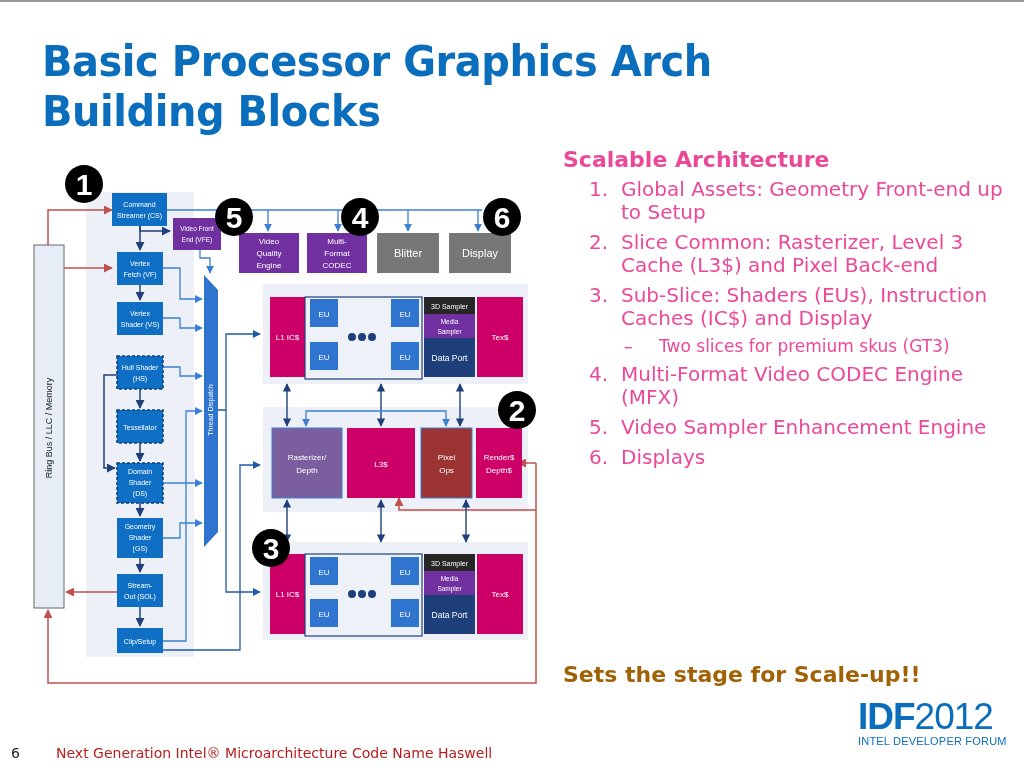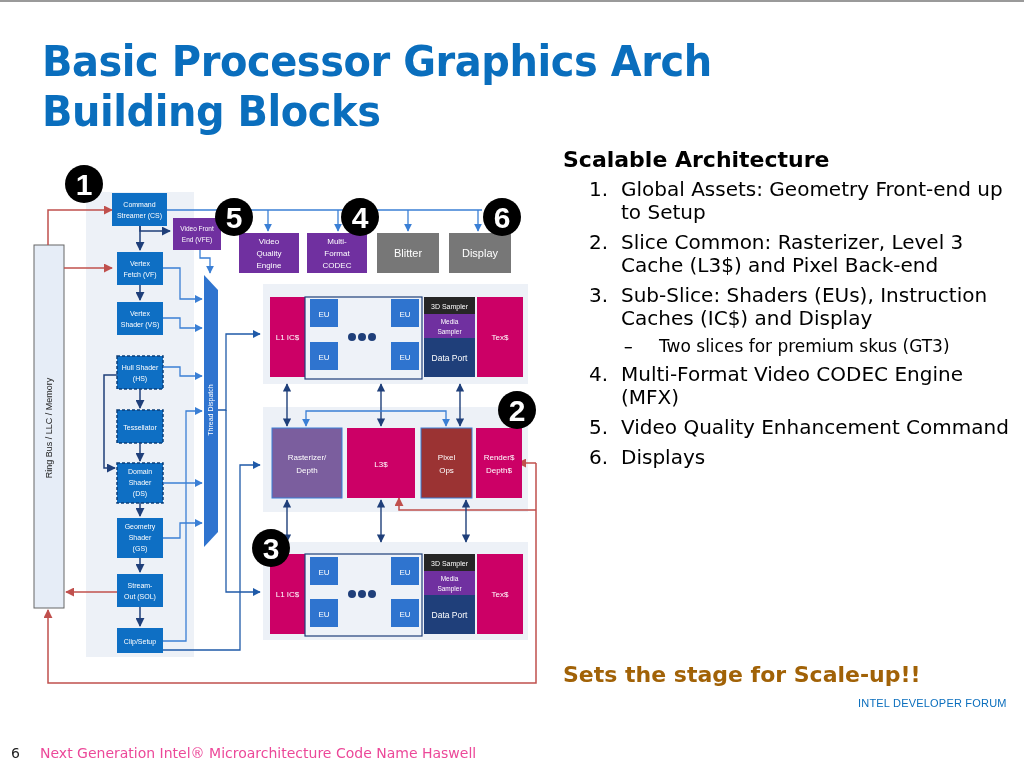--- a/index.html
+++ b/index.html
@@ -1,31 +1,31 @@
 <!DOCTYPE html>
 <html><head>
 <meta charset="utf-8">
 <style>
   html,body{margin:0;padding:0;}
   body{width:1024px;height:768px;position:relative;background:#ffffff;overflow:hidden;font-family:"DejaVu Sans",sans-serif;}
   .topline{position:absolute;left:0;top:0;width:1024px;height:2px;background:#9a9a9a;}
   .title{position:absolute;left:42px;top:36px;color:#0a6ebd;font-family:"DejaVu Sans",sans-serif;font-weight:bold;font-size:43px;line-height:50px;letter-spacing:-0.5px;transform:scaleX(0.93);transform-origin:left top;}
   .title div{white-space:nowrap;}
   .diagram{position:absolute;left:0;top:0;width:560px;height:700px;}
-  .right{position:absolute;left:563px;top:147px;width:450px;color:#000000;}
+  .right{position:absolute;left:563px;top:147px;width:450px;color:#ec4899;}
   .heading{font-weight:bold;font-size:22px;line-height:25px;}
   ol.items{list-style:none;margin:6px 0 0 0;padding:0;}
   ol.items>li{position:relative;padding-left:58px;font-size:20px;line-height:23px;margin-bottom:7px;}
   ol.items>li .num{position:absolute;left:26px;top:0;}
   ul.sub{list-style:none;margin:4px 0 0 0;padding:0;}
   ul.sub li{position:relative;padding-left:38px;font-size:17px;line-height:19px;margin-bottom:7px;}
   ul.sub li .dash{position:absolute;left:3px;top:0;}
   .tagline{position:absolute;left:563px;top:662px;font-weight:bold;font-size:22px;color:#a16207;white-space:nowrap;}
   .footer-num{position:absolute;left:11px;top:745px;font-size:14px;color:#222;}
-  .footer-text{position:absolute;left:40px;top:745px;font-size:14px;color:#ec4899;white-space:nowrap;}
+  .footer-text{position:absolute;left:56px;top:745px;font-size:14px;color:#b91c1c;white-space:nowrap;}
   .logo{position:absolute;left:858px;top:698px;text-align:left;color:#0a6ebd;}
   .logo-big{font-family:"Liberation Sans",sans-serif;font-weight:bold;font-size:37px;line-height:38px;letter-spacing:-1px;}
   .logo-big .yr{font-weight:normal;}
   .logo-small{font-family:"Liberation Sans",sans-serif;font-weight:normal;font-size:11px;letter-spacing:0.2px;margin-top:-1px;}
   svg text{font-family:"Liberation Sans",sans-serif;}
 </style>
 </head>
 <body>
 
 <div class="topline"></div>
@@ -286,25 +286,26 @@
   <ol class="items">
     <li><span class="num">1.</span><span>Global Assets: Geometry Front-end up to Setup</span></li>
     <li><span class="num">2.</span><span>Slice Common: Rasterizer, Level 3 Cache (L3$) and Pixel Back-end</span></li>
     <li><span class="num">3.</span><span>Sub-Slice: Shaders (EUs), Instruction Caches (IC$) and Display</span>
       <ul class="sub">
         <li><span class="dash">–</span></li>
         <li><span class="dash">–</span><span>Two slices for premium skus (GT3)</span></li>
       </ul>
     </li>
     <li><span class="num">4.</span><span>Multi-Format Video CODEC Engine (MFX)</span></li>
-    <li><span class="num">5.</span><span>Video Quality Enhancement Command</span></li>
+    <li><span class="num">5.</span><span>Video Sampler Enhancement Engine</span></li>
     <li><span class="num">6.</span><span>Displays</span></li>
   </ol>
 </div>
 
 <div class="tagline">Sets the stage for Scale-up!!</div>
 
 <div class="logo">
+  <div class="logo-big"><span>IDF</span><span class="yr">2012</span></div>
   <div class="logo-small">INTEL DEVELOPER FORUM</div>
 </div>
 
 <div class="footer-num">6</div>
 <div class="footer-text">Next Generation Intel® Microarchitecture Code Name Haswell</div>
 
 </body></html>

